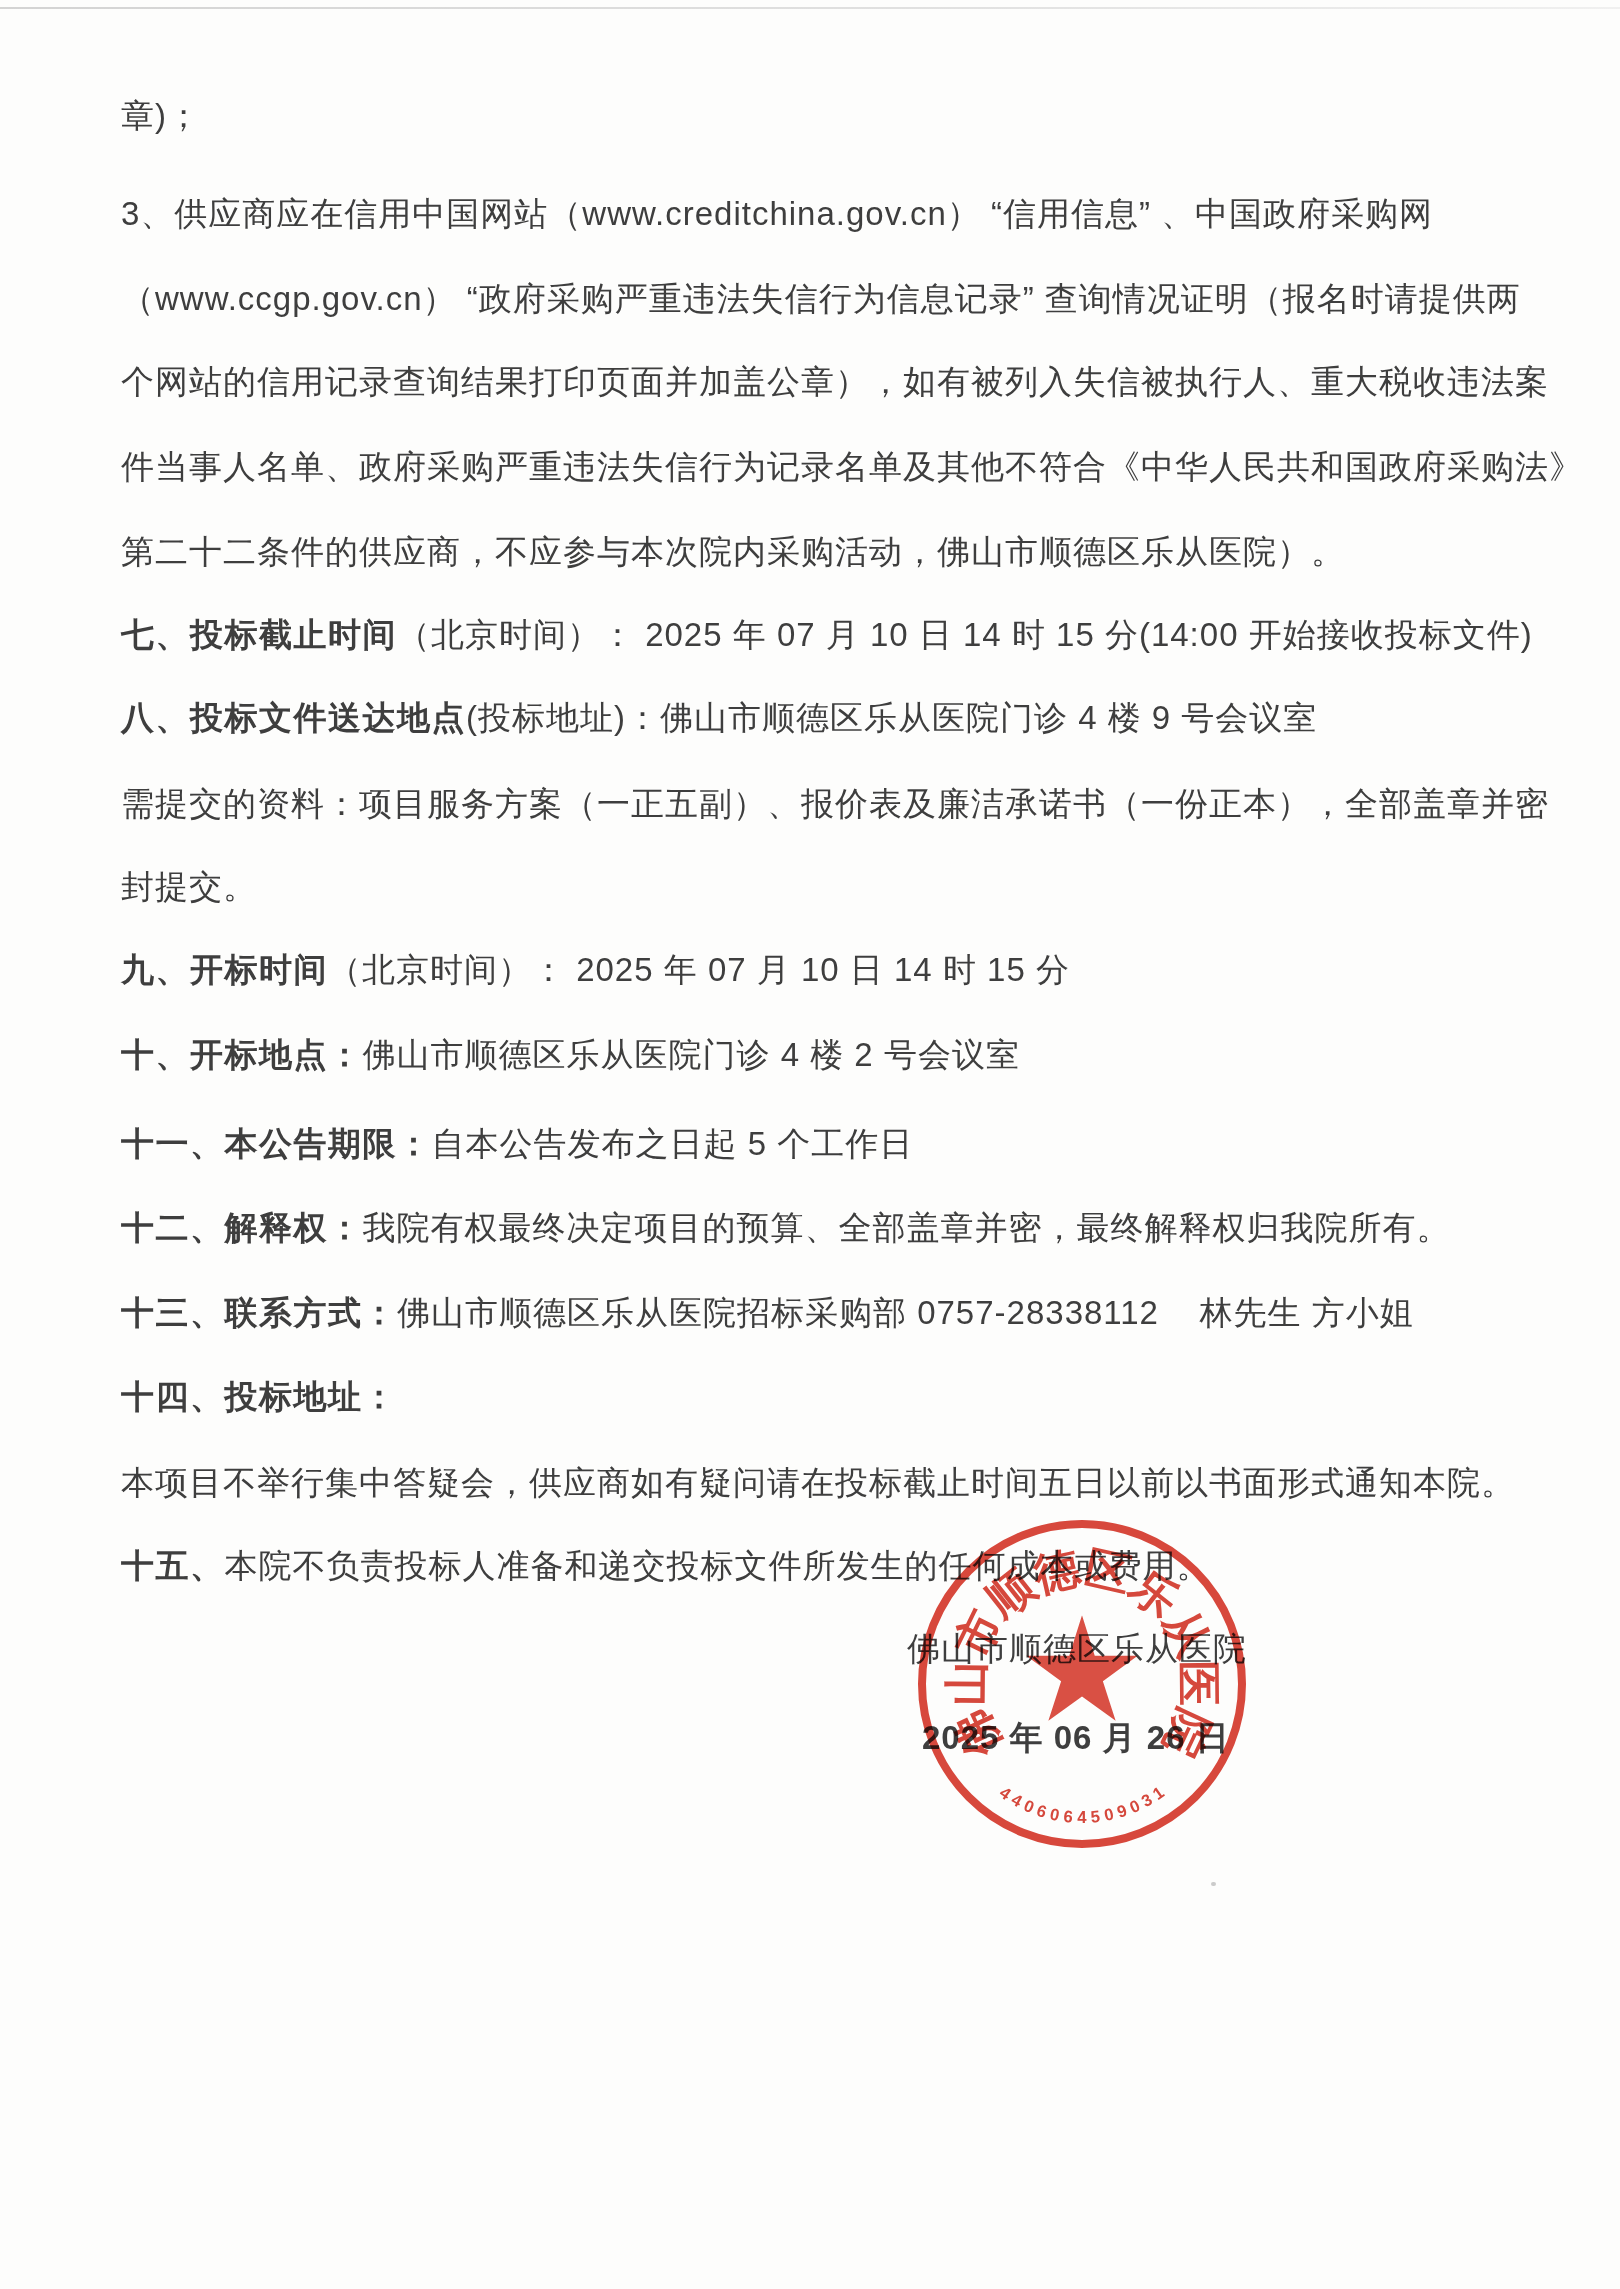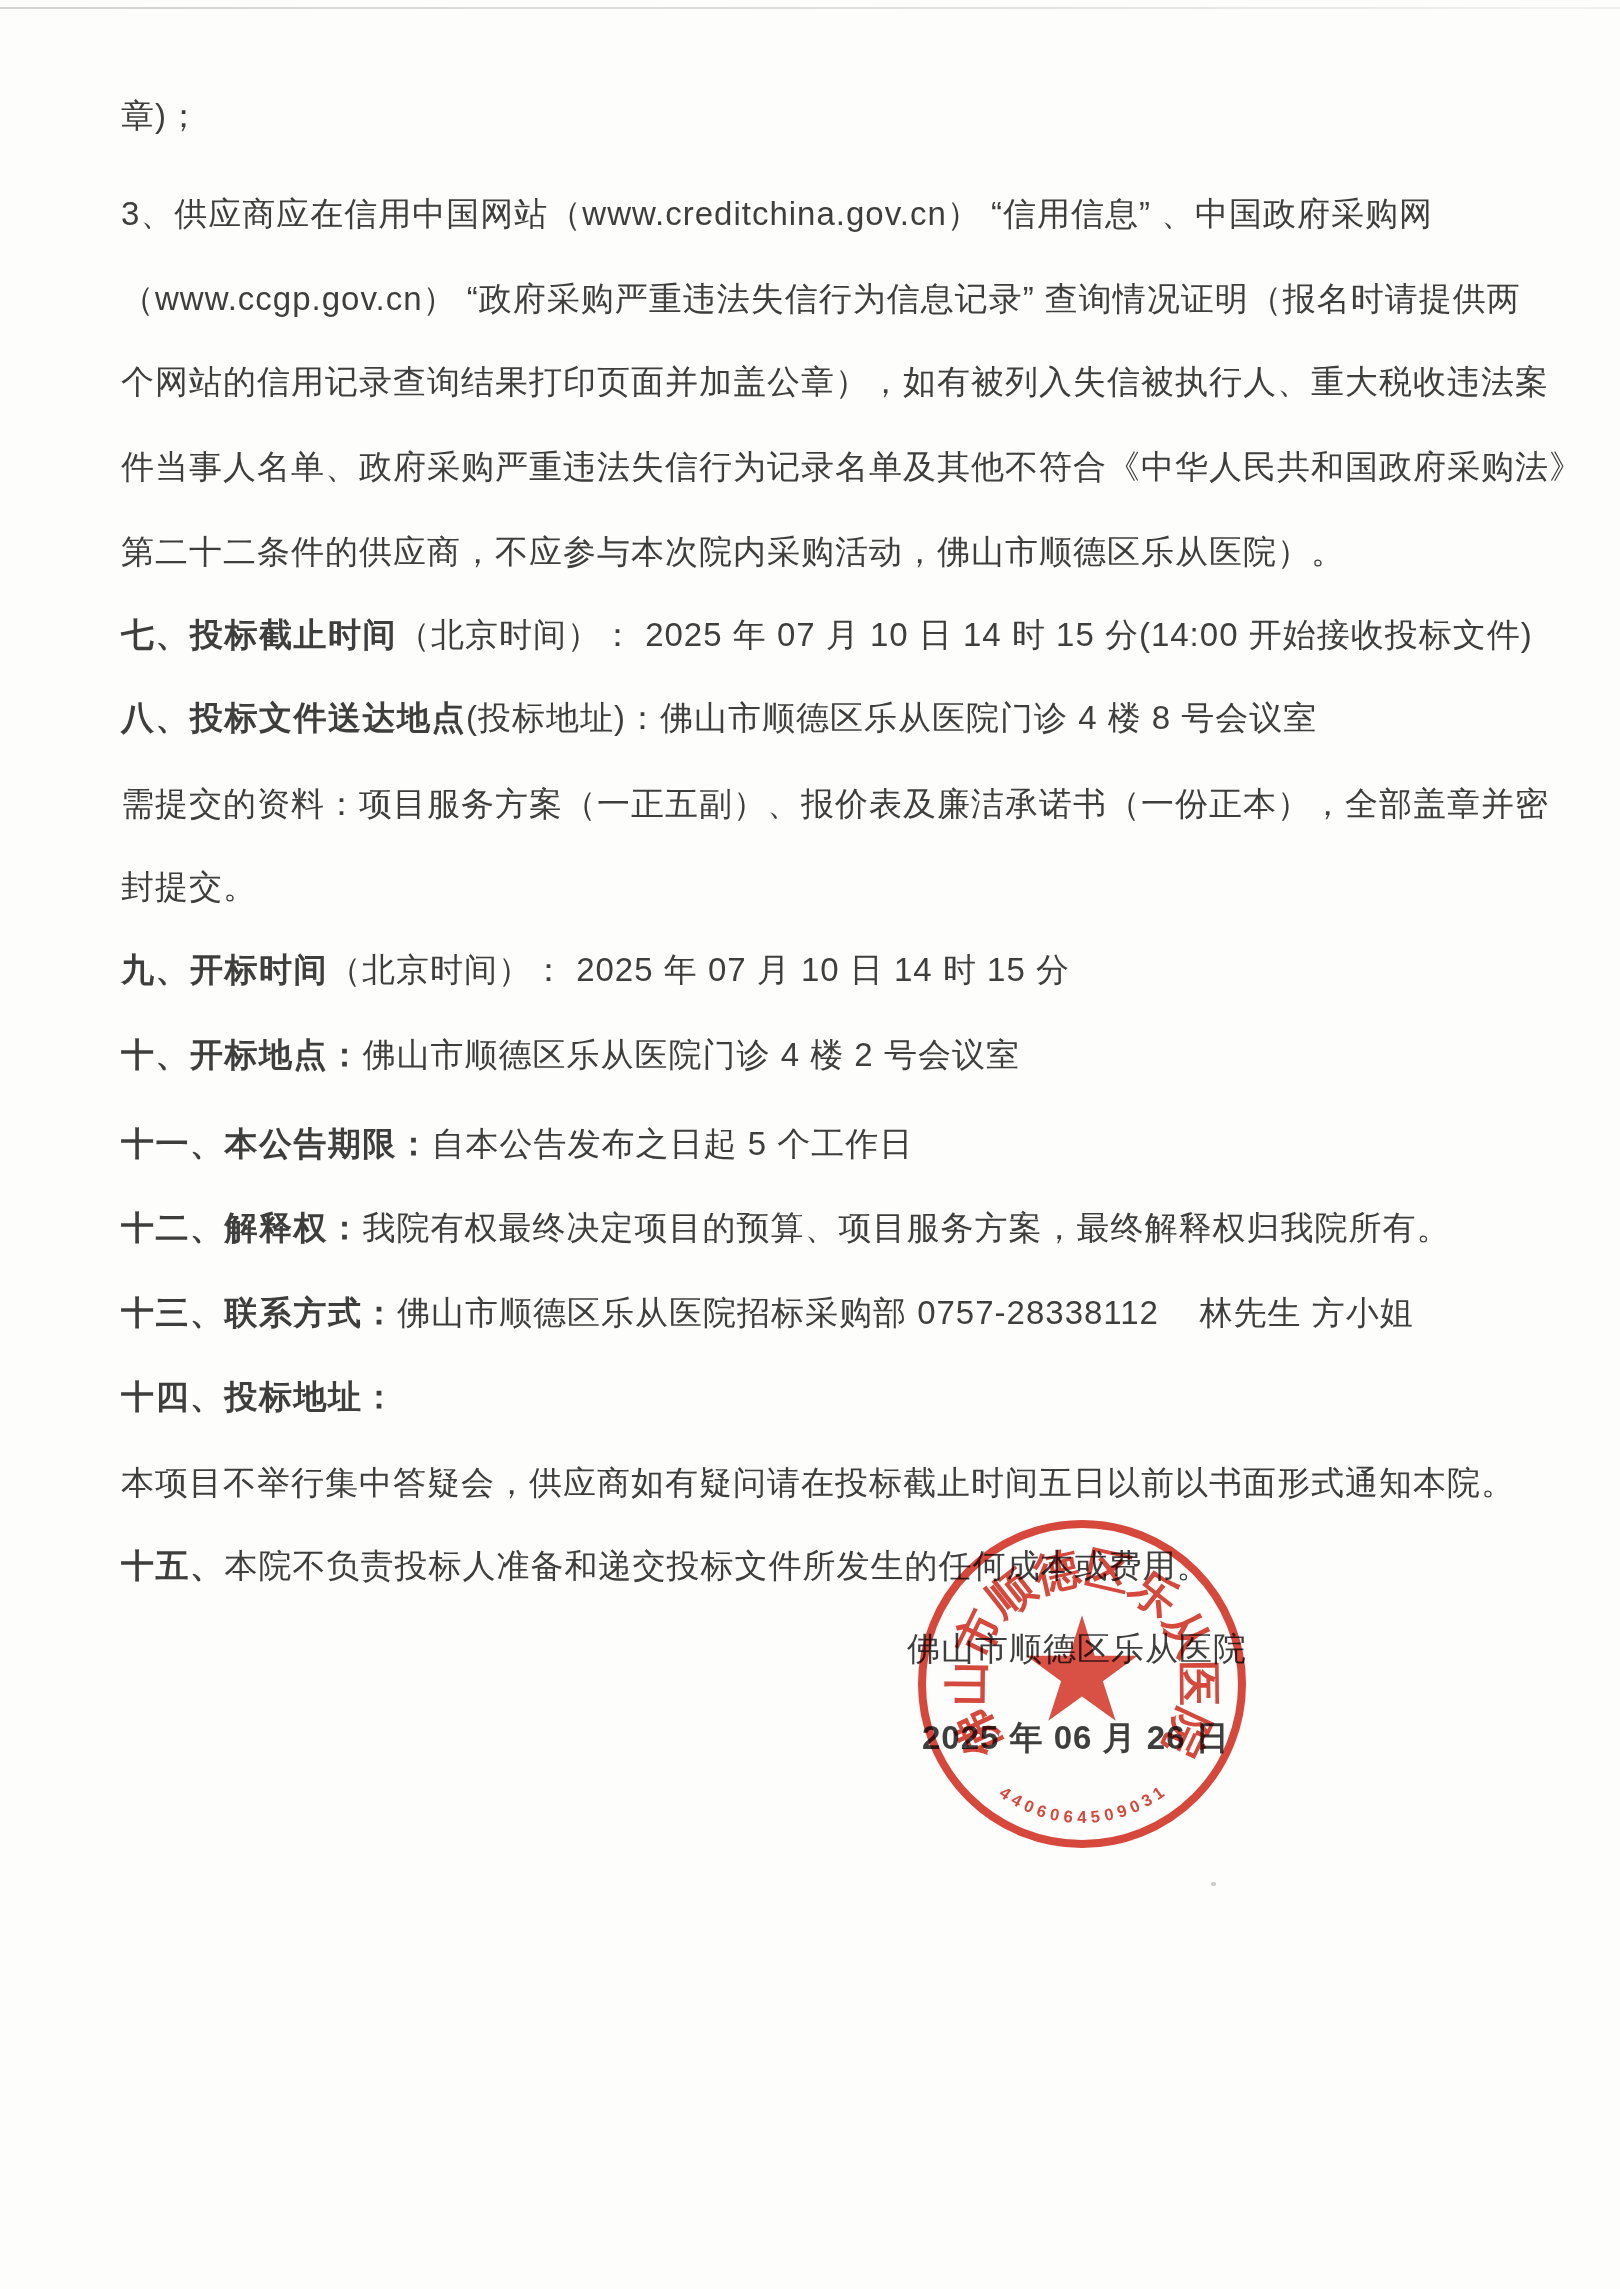--- a/index.html
+++ b/index.html
@@ -51,27 +51,27 @@
 
 <div class="scan-line"></div>
 
 <div class="doc-line" style="top:74px"><span>章)；</span></div>
 <div class="doc-line" style="top:172px"><span>3、供应商应在信用中国网站（www.creditchina.gov.cn） “信用信息” 、中国政府采购网</span></div>
 <div class="doc-line" style="top:257px"><span>（www.ccgp.gov.cn） “政府采购严重违法失信行为信息记录” 查询情况证明（报名时请提供两</span></div>
 <div class="doc-line" style="top:340px"><span>个网站的信用记录查询结果打印页面并加盖公章），如有被列入失信被执行人、重大税收违法案</span></div>
 <div class="doc-line" style="top:425px"><span>件当事人名单、政府采购严重违法失信行为记录名单及其他不符合《中华人民共和国政府采购法》</span></div>
 <div class="doc-line" style="top:510px"><span>第二十二条件的供应商，不应参与本次院内采购活动，佛山市顺德区乐从医院）。</span></div>
 <div class="doc-line" style="top:593px"><span class="seg-bold">七、投标截止时间</span><span>（北京时间）： 2025 年 07 月 10 日 14 时 15 分(14:00 开始接收投标文件)</span></div>
-<div class="doc-line" style="top:676px"><span class="seg-bold">八、投标文件送达地点</span><span>(投标地址)：佛山市顺德区乐从医院门诊 4 楼 8 号会议室</span></div>
+<div class="doc-line" style="top:676px"><span class="seg-bold">八、投标文件送达地点</span><span>(投标地址)：佛山市顺德区乐从医院门诊 4 楼 9 号会议室</span></div>
 <div class="doc-line" style="top:762px"><span>需提交的资料：项目服务方案（一正五副）、报价表及廉洁承诺书（一份正本），全部盖章并密</span></div>
 <div class="doc-line" style="top:845px"><span>封提交。</span></div>
 <div class="doc-line" style="top:928px"><span class="seg-bold">九、开标时间</span><span>（北京时间）： 2025 年 07 月 10 日 14 时 15 分</span></div>
 <div class="doc-line" style="top:1013px"><span class="seg-bold">十、开标地点：</span><span>佛山市顺德区乐从医院门诊 4 楼 2 号会议室</span></div>
 <div class="doc-line" style="top:1102px"><span class="seg-bold">十一、本公告期限：</span><span>自本公告发布之日起 5 个工作日</span></div>
-<div class="doc-line" style="top:1186px"><span class="seg-bold">十二、解释权：</span><span>我院有权最终决定项目的预算、项目服务方案，最终解释权归我院所有。</span></div>
+<div class="doc-line" style="top:1186px"><span class="seg-bold">十二、解释权：</span><span>我院有权最终决定项目的预算、全部盖章并密，最终解释权归我院所有。</span></div>
 <div class="doc-line" style="top:1271px"><span class="seg-bold">十三、联系方式：</span><span>佛山市顺德区乐从医院招标采购部 0757-28338112    林先生 方小姐</span></div>
 <div class="doc-line" style="top:1355px"><span class="seg-bold">十四、投标地址：</span></div>
 <div class="doc-line" style="top:1441px"><span>本项目不举行集中答疑会，供应商如有疑问请在投标截止时间五日以前以书面形式通知本院。</span></div>
 <div class="doc-line" style="top:1524px"><span class="seg-bold">十五、</span><span>本院不负责投标人准备和递交投标文件所发生的任何成本或费用。</span></div>
 
 <div class="doc-line sig-line" style="top:1607px"><span>佛山市顺德区乐从医院</span></div>
 <div class="doc-line date-line" style="top:1696px"><span>2025 年 06 月 26 日</span></div>
 
 <div class="stamp">
   <div class="stamp-inner" id="ringText">

